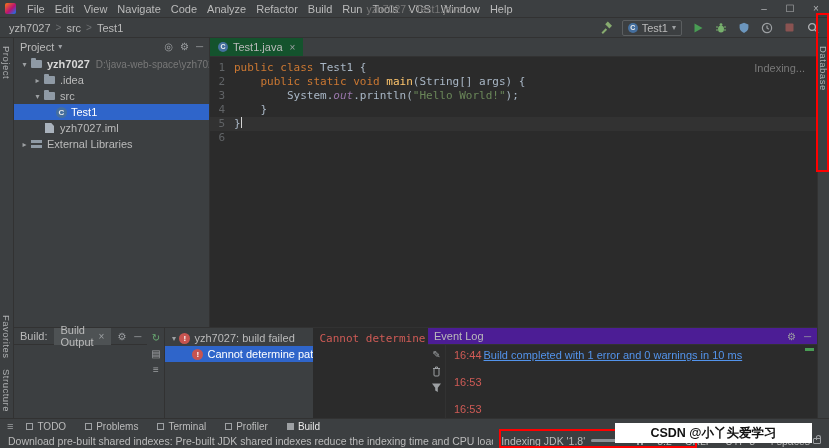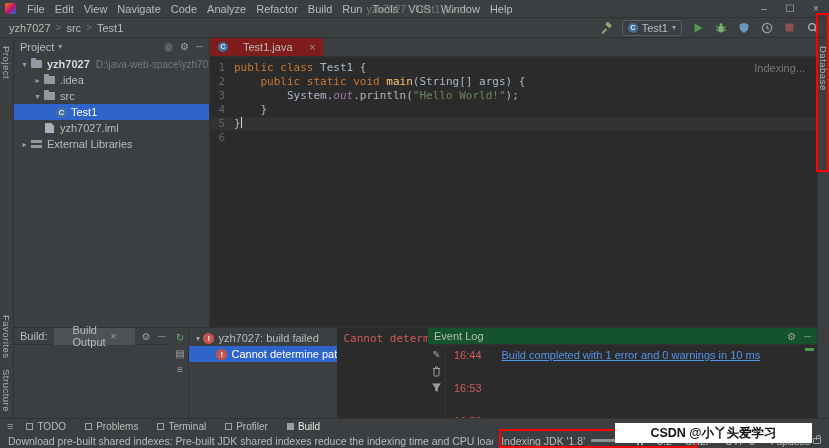--- a/index.html
+++ b/index.html
@@ -56,59 +56,59 @@
   .ico-file::before{content:"";position:absolute;left:2px;top:1px;width:9px;height:10px;background:#a9b2bc;
                     clip-path:polygon(0 0,70% 0,100% 30%,100% 100%,0 100%)}
   .ico-lib::before{content:"";position:absolute;left:1px;top:2px;width:11px;height:3px;background:#8f9aa5}
   .ico-lib::after{content:"";position:absolute;left:1px;top:7px;width:11px;height:3px;background:#8f9aa5}
   .ico-console::before{content:"";position:absolute;left:1px;top:2px;width:11px;height:8px;border:1px solid #8f9aa5}
   .ico-error{background:#c75450;border-radius:50%;width:11px;height:11px;color:#fff;font-size:8px;font-weight:bold}
 
   
   .editor{position:absolute;left:210px;top:38px;right:12px;height:289px;background:#2b2b2b}
   .tabbar{height:19px;background:#3c3f41;border-bottom:1px solid #323232;display:flex;align-items:stretch}
-  .etab{background:#7f1d1d;display:flex;align-items:center;gap:15px;padding:0 8px;color:#bbbbbb}
+  .etab{background:#14532d;display:flex;align-items:center;gap:5px;padding:0 8px;color:#bbbbbb}
   .etab .close{color:#9da0a3;font-size:10px;margin-left:2px}
   .editor-body{position:relative;padding-top:4px;font-family:"DejaVu Sans Mono","Liberation Mono",monospace;
                font-size:11px;line-height:14px}
   .indexing-label{position:absolute;top:4px;right:12px;color:#787878;font-family:"Liberation Sans",sans-serif}
   .code-line{display:flex}
   .code-line.caret-line{background:#323232}
   .ln{width:24px;text-align:right;padding-right:9px;color:#606366;flex:none}
   .lc{white-space:pre;color:#a9b7c6}
   .tok-kw{color:#cc7832}.tok-fn{color:#ffc66d}.tok-fld{color:#9876aa;font-style:italic}
   .tok-str{color:#6a8759}.tok-pl{color:#a9b7c6}
   .caret{display:inline-block;width:1px;height:11px;background:#d4d4d4;vertical-align:-1px}
 
   
   .build-panel{position:absolute;left:14px;top:327px;width:414px;height:91px;background:#3c3f41;
                border-top:1px solid #323232;border-right:1px solid #323232;display:flex;flex-direction:row}
   .mini-header{height:17px;display:flex;align-items:center;gap:6px;padding:0 6px;border-bottom:1px solid #323232}
   .mini-header .hicons{margin-left:auto;display:flex;gap:8px;color:#9da0a3;font-size:10px}
-  .hdr-tab{background:#4e5254;height:17px;display:flex;align-items:center;gap:5px;padding:0 19px}
+  .hdr-tab{background:#4e5254;height:17px;display:flex;align-items:center;gap:5px;padding:0 7px}
   .hdr-tab .close{color:#9da0a3;font-size:10px}
   .build-body{flex:1;display:flex;min-height:0}
   .tool-gutter{width:18px;border-right:1px solid #323232;display:flex;flex-direction:column;
                align-items:center;gap:5px;padding-top:4px;color:#9da0a3;font-size:10px}
   .build-tree{width:148px;padding-top:2px;overflow:hidden}
   .build-console{flex:1;background:#2b2b2b;position:relative;padding:4px 6px;
                  font-family:"DejaVu Sans Mono","Liberation Mono",monospace;font-size:11px}
   .console-error{color:#cf5b56;white-space:nowrap;overflow:hidden}
   .console-btns{position:absolute;top:2px;right:2px;display:flex;flex-direction:column;gap:3px;align-items:center}
   .con-btn{width:12px;height:12px;background:#a7aeb5;color:#2b2b2b;font-size:9px;line-height:12px;
            text-align:center;border-radius:2px}
   .con-btn.plain{background:transparent;color:#9da0a3}
 
   
   .eventlog-panel{position:absolute;left:428px;top:327px;right:12px;height:91px;background:#2b2b2b;
                   border-top:1px solid #323232;display:flex;flex-direction:column}
-  .eventlog-panel .mini-header{background:#14532d}
+  .eventlog-panel .mini-header{background:#4c1d95}
   .el-body{flex:1;display:flex;position:relative;min-height:0}
   .el-rows{flex:1;padding:4px 8px;overflow:hidden}
-  .log-row{display:flex;gap:20px;margin-bottom:21px;white-space:nowrap}
+  .log-row{display:flex;gap:2px;margin-bottom:15px;white-space:nowrap}
   .log-time{color:#cf5b56}
   .log-link{color:#5394ec;text-decoration:underline;cursor:pointer}
   .el-mark{position:absolute;top:3px;right:3px;width:9px;height:3px;background:#499c54}
 
   
   .twbar{position:absolute;left:0;top:418px;right:0;height:15px;background:#3c3f41;
          border-top:1px solid #323232;display:flex;align-items:center;gap:13px;padding:0 7px;
          font-size:10px;z-index:11}
   .hamburger{color:#9da0a3;font-size:11px}
   .tw-btn{display:flex;align-items:center;gap:4px;color:#bbbbbb;cursor:default}

